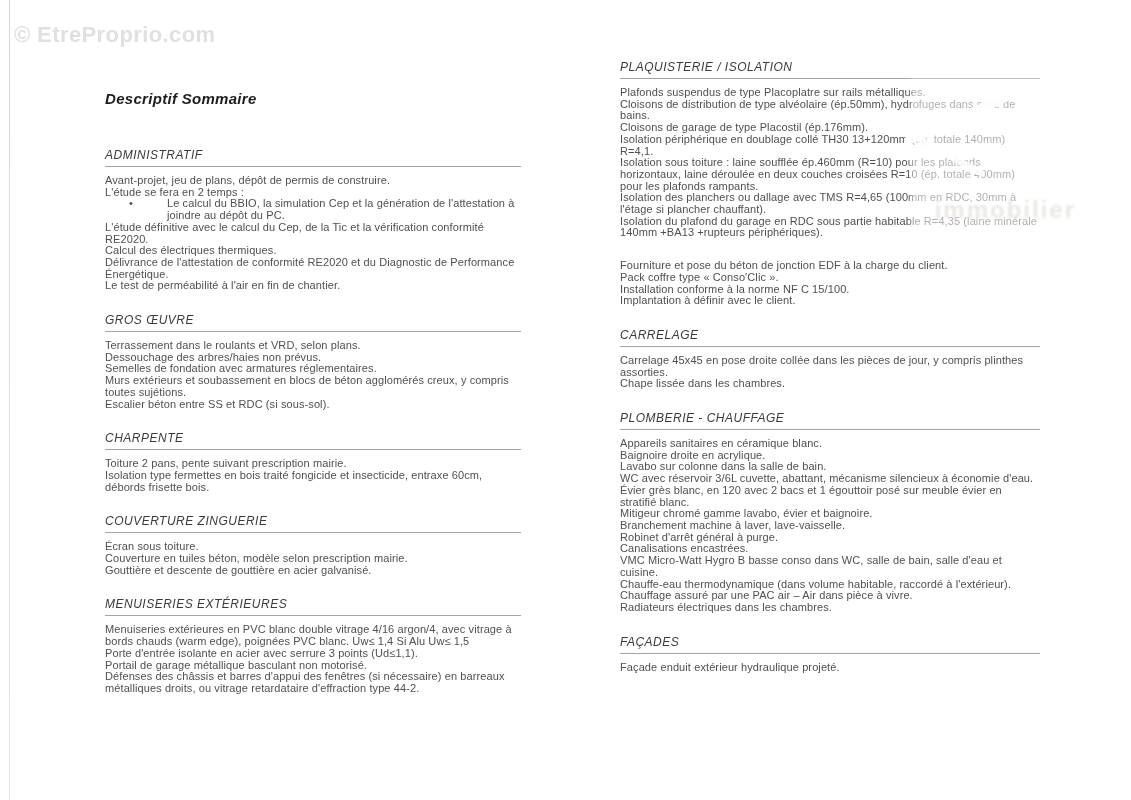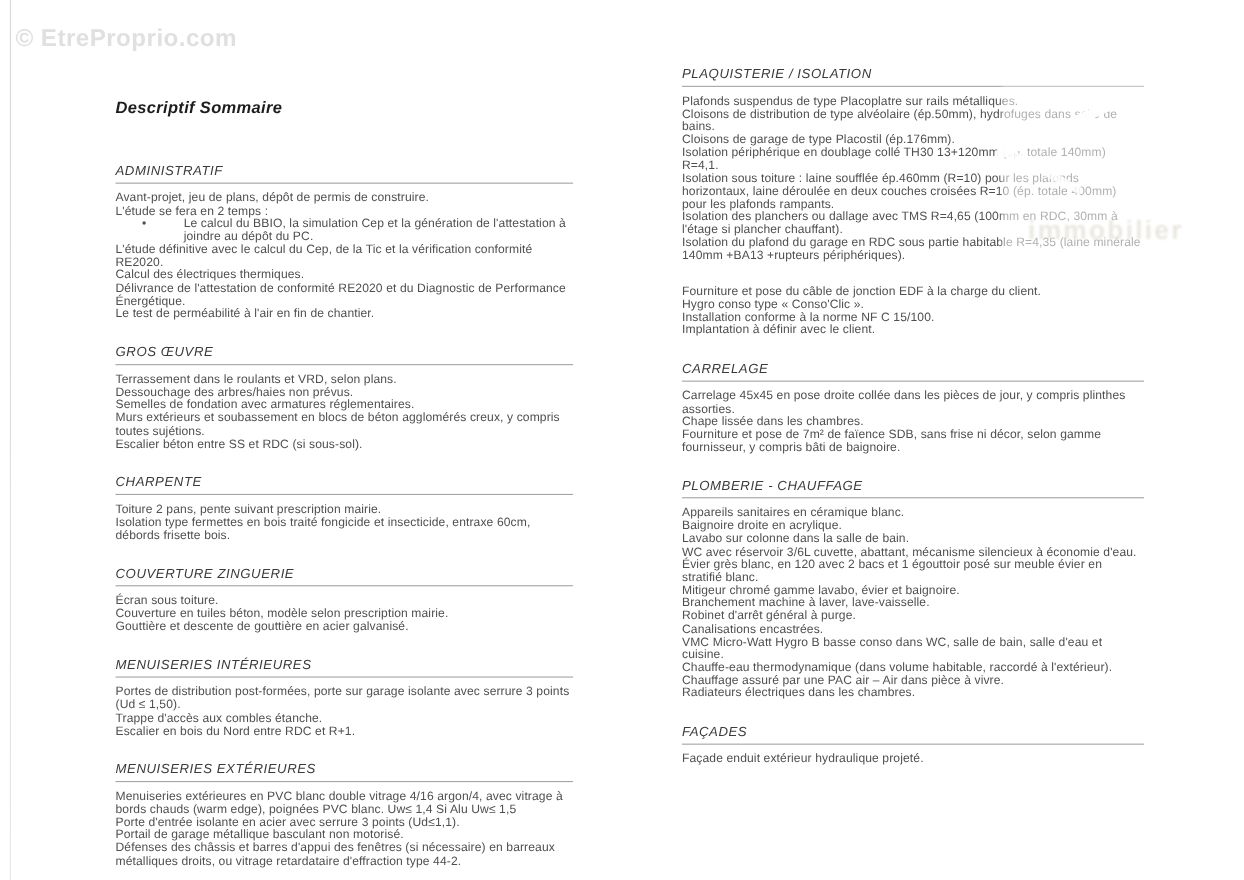--- a/index.html
+++ b/index.html
@@ -92,55 +92,48 @@
         <p class="line">Toiture 2 pans, pente suivant prescription mairie.</p>
         <p class="line">Isolation type fermettes en bois traité fongicide et insecticide, entraxe 60cm, débords frisette bois.</p>
       </section>
       <section class="sec">
         <h2 class="sec-heading">COUVERTURE ZINGUERIE</h2>
         <p class="line">Écran sous toiture.</p>
         <p class="line">Couverture en tuiles béton, modèle selon prescription mairie.</p>
         <p class="line">Gouttière et descente de gouttière en acier galvanisé.</p>
       </section>
       <section class="sec">
-        <h2 class="sec-heading">MENUISERIES INTÉRIEURES</h2>
-        <p class="line">Portes de distribution post-formées, porte sur garage isolante avec serrure 3 points (Ud ≤ 1,50).</p>
-        <p class="line">Trappe d'accès aux combles étanche.</p>
-        <p class="line">Escalier en bois du Nord entre RDC et R+1.</p>
-      </section>
-      <section class="sec">
         <h2 class="sec-heading">MENUISERIES EXTÉRIEURES</h2>
         <p class="line">Menuiseries extérieures en PVC blanc double vitrage 4/16 argon/4, avec vitrage à bords chauds (warm edge), poignées PVC blanc. Uw≤ 1,4 Si Alu  Uw≤ 1,5</p>
         <p class="line">Porte d'entrée isolante en acier avec serrure 3 points (Ud≤1,1).</p>
         <p class="line">Portail de garage métallique basculant non motorisé.</p>
         <p class="line">Défenses des châssis et barres d'appui des fenêtres (si nécessaire) en barreaux métalliques droits, ou vitrage retardataire d'effraction type 44-2.</p>
       </section>
     </div>
   <div class="col col-right" id="col-right">
       <section class="sec">
         <h2 class="sec-heading">PLAQUISTERIE / ISOLATION</h2>
         <p class="line">Plafonds suspendus de type Placoplatre sur rails métalliques.</p>
         <p class="line">Cloisons de distribution de type alvéolaire (ép.50mm), hydrofuges dans salle de bains.</p>
         <p class="line">Cloisons de garage de type Placostil (ép.176mm).</p>
         <p class="line">Isolation périphérique en doublage collé TH30 13+120mm (ép. totale 140mm) R=4,1.</p>
         <p class="line">Isolation sous toiture : laine soufflée ép.460mm (R=10) pour les plafonds horizontaux, laine déroulée en deux couches croisées R=10 (ép. totale 400mm) pour les plafonds rampants.</p>
         <p class="line">Isolation des planchers ou dallage avec TMS R=4,65 (100mm en RDC, 30mm à l'étage si plancher chauffant).</p>
         <p class="line">Isolation du plafond du garage en RDC sous partie habitable R=4,35 (laine minérale 140mm +BA13 +rupteurs périphériques).</p>
       </section>
       <section class="sec">
-        <p class="line">Fourniture et pose du câble de jonction EDF à la charge du client.</p>
-        <p class="line">Hygro conso type « Conso'Clic ».</p>
+        <p class="line">Fourniture et pose du béton de jonction EDF à la charge du client.</p>
+        <p class="line">Pack coffre type « Conso'Clic ».</p>
         <p class="line">Installation conforme à la norme NF C 15/100.</p>
         <p class="line">Implantation à définir avec le client.</p>
       </section>
       <section class="sec">
         <h2 class="sec-heading">CARRELAGE</h2>
         <p class="line">Carrelage 45x45 en pose droite collée dans les pièces de jour, y compris plinthes assorties.</p>
         <p class="line">Chape lissée dans les chambres.</p>
-        <p class="line">Fourniture et pose de 7m² de faïence SDB, sans frise ni décor, selon gamme fournisseur, y compris bâti de baignoire.</p>
       </section>
       <section class="sec">
         <h2 class="sec-heading">PLOMBERIE - CHAUFFAGE</h2>
         <p class="line">Appareils sanitaires en céramique blanc.</p>
         <p class="line">Baignoire droite en acrylique.</p>
         <p class="line">Lavabo sur colonne dans la salle de bain.</p>
         <p class="line">WC avec réservoir 3/6L cuvette, abattant, mécanisme silencieux à économie d'eau.</p>
         <p class="line">Évier grès blanc, en 120 avec 2 bacs et 1 égouttoir posé sur meuble évier en stratifié blanc.</p>
         <p class="line">Mitigeur chromé gamme lavabo, évier et baignoire.</p>
         <p class="line">Branchement machine à laver, lave-vaisselle.</p>

